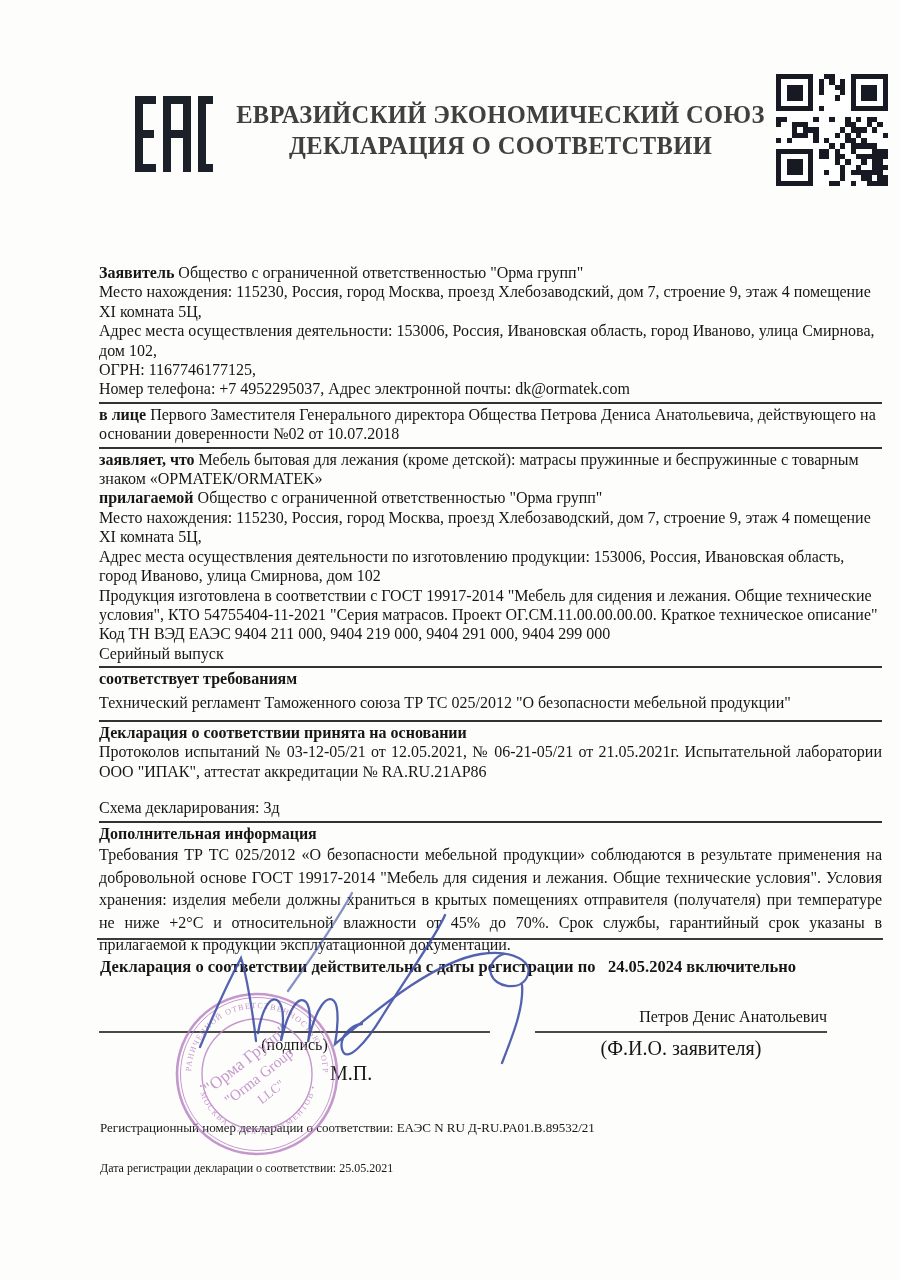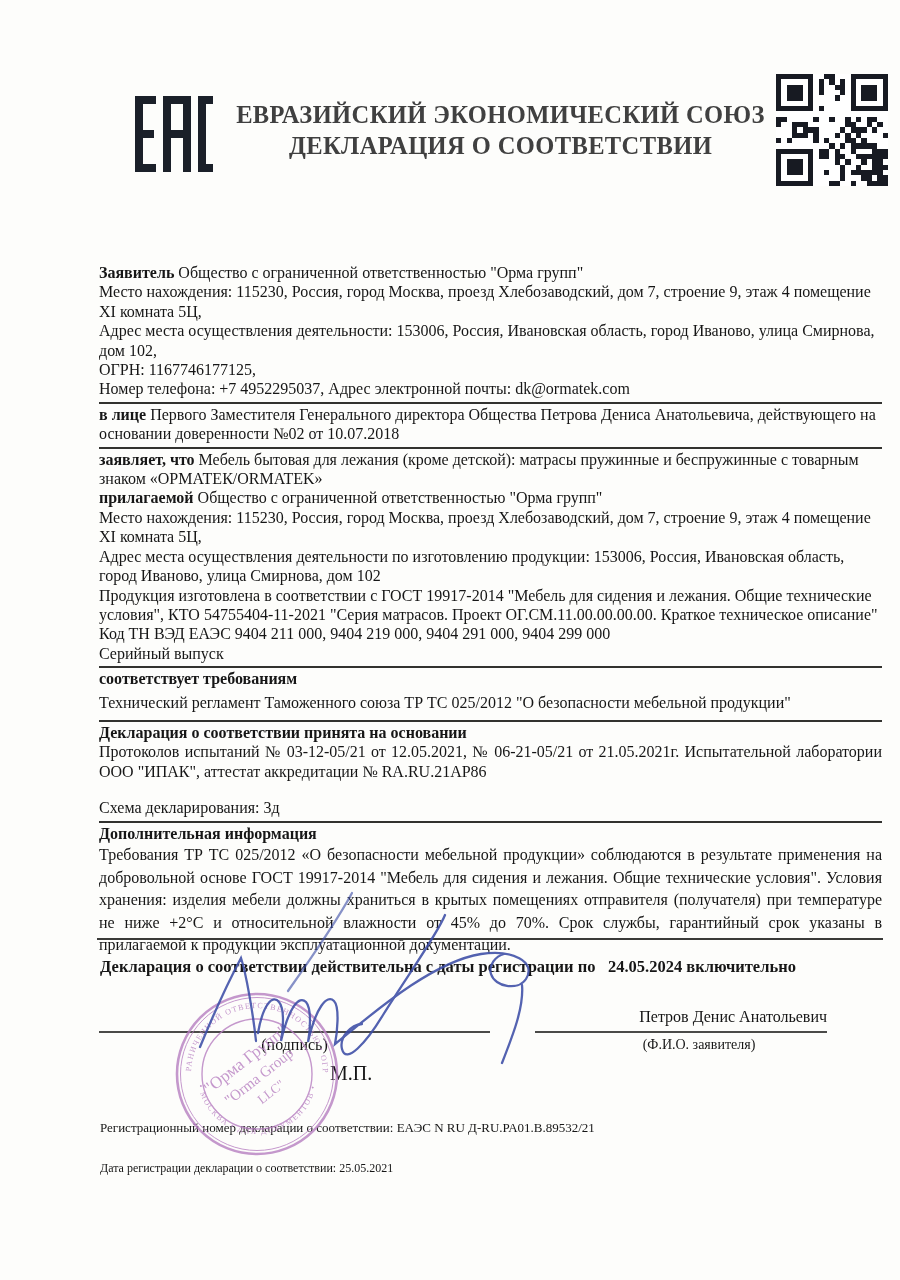--- a/index.html
+++ b/index.html
@@ -28,21 +28,21 @@
   .scheme{margin-top:17px}
   .addbody{line-height:22.6px;margin-top:1px}
   b{font-weight:bold}
   
   .thickline{position:absolute;left:97px;top:938px;width:786px;height:2px;background:#3a3a38}
   .validity{position:absolute;left:100px;top:957px;font-size:16.5px;font-weight:bold;white-space:pre}
   .sigline-left{position:absolute;left:99px;top:1031px;width:391px;border-top:2px solid #4a4a48}
   .podpis{position:absolute;left:99px;top:1036px;width:391px;text-align:center;font-size:16px}
   .fio-name{position:absolute;left:535px;top:1008px;width:292px;text-align:right;font-size:16px}
   .sigline-right{position:absolute;left:535px;top:1031px;width:292px;border-top:2px solid #4a4a48}
-  .fio-label{position:absolute;left:553px;top:1037px;width:292px;text-align:center;font-size:14px}
+  .fio-label{position:absolute;left:535px;top:1037px;width:292px;text-align:center;font-size:20px}
   .mp{position:absolute;left:330px;top:1062px;font-size:20px}
   .regnum{position:absolute;left:100px;top:1120px;font-size:13px;font-weight:normal}
   .regdate{position:absolute;left:100px;top:1161px;font-size:12px;font-weight:normal}
   
   .stamp{position:absolute;left:172px;top:989px;opacity:.8}
   .sig{position:absolute;left:140px;top:855px}
 </style>
 </head>
 <body>
 

